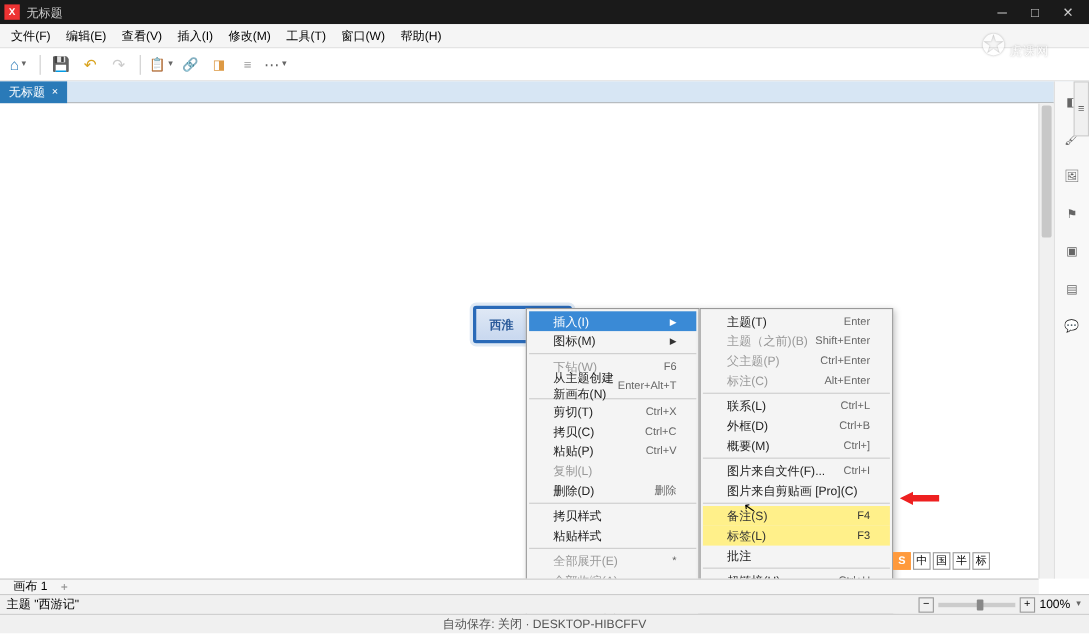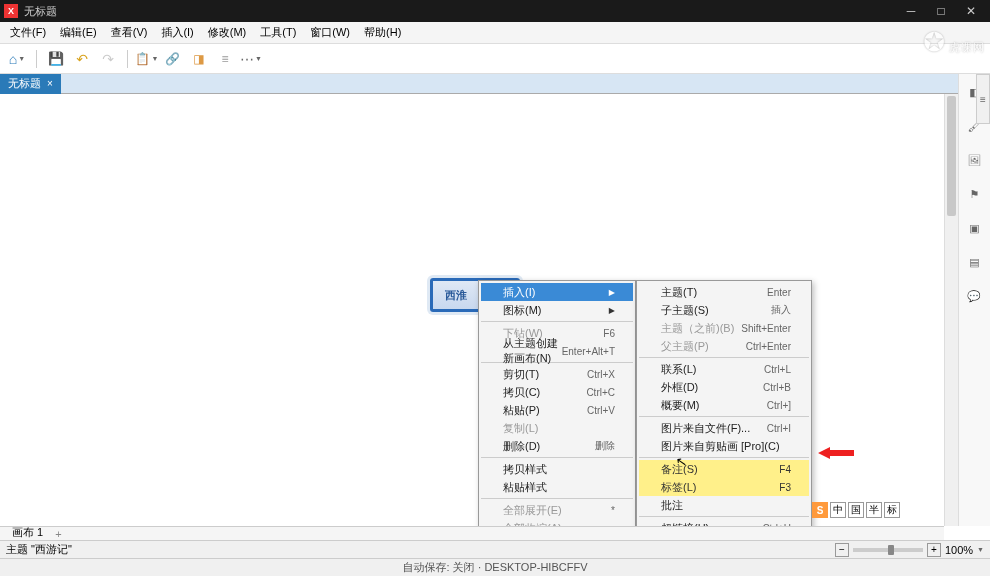--- a/index.html
+++ b/index.html
@@ -48,21 +48,21 @@
 .pages .pg{padding:0 6px}
 .status{position:absolute;left:0;right:0;bottom:18px;height:18px;background:#f0f0f0;border-top:1px solid #ccc;display:flex;align-items:center;justify-content:space-between;padding:0 6px}
 .zoom{display:flex;align-items:center;gap:4px}
 .zoom .zbtn{width:14px;height:14px;border:1px solid #999;display:flex;align-items:center;justify-content:center;font-size:10px}
 .zoom .slider{width:70px;height:4px;background:#ccc;position:relative}
 .zoom .slider .h{position:absolute;left:50%;top:-3px;width:6px;height:10px;background:#888;border-radius:1px}
 .auto-save{position:absolute;right:0;bottom:0;height:18px;background:#f0f0f0;border-top:1px solid #ccc;width:100%;display:flex;align-items:center;justify-content:center;padding:0 6px;color:#555;font-size:10px}
 .ime-badge{position:absolute;right:90px;bottom:58px;display:flex;gap:2px;align-items:center}
 .ime-badge span{width:16px;height:16px;display:flex;align-items:center;justify-content:center;font-size:10px;border:1px solid #999;background:#fff}
 .ime-badge .s{background:#ff9a3c;border-color:#ff9a3c;color:#fff;font-weight:bold}
-.watermark{position:absolute;right:5px;top:24px;color:#fff;font-size:30px;font-weight:normal;opacity:.7;text-shadow:0 0 2px #888;pointer-events:none;letter-spacing:1px}
+.watermark{position:absolute;right:36px;top:24px;color:#fff;font-size:30px;font-weight:normal;opacity:.7;text-shadow:0 0 2px #888;pointer-events:none;letter-spacing:1px}
 .watermark .logo-icon{font-size:26px;margin-right:3px}
 </style>
 </head>
 <body>
 
 <div class="titlebar">
   <div class="titlebar-left">
     <div class="t-icon">X</div>
     <span>无标题</span>
   </div>
@@ -210,31 +210,31 @@
     <div class="mi">
       <span>主题排序(S)</span>
       <span class="ar">▶</span>
     </div>
   </div>
 <div class="ctx-menu m2" id="ctx2">
     <div class="mi">
       <span>主题(T)</span>
       <span class="sc">Enter</span>
     </div>
-    <div class="mi">
-      <span>子主题(S)</span>
-      <span class="sc">插入</span>
-    </div>
     <div class="mi dis">
       <span>主题（之前)(B)</span>
       <span class="sc">Shift+Enter</span>
     </div>
     <div class="mi dis">
       <span>父主题(P)</span>
       <span class="sc">Ctrl+Enter</span>
+    </div>
+    <div class="mi dis">
+      <span>标注(C)</span>
+      <span class="sc">Alt+Enter</span>
     </div>
     <div class="msep"></div>
     <div class="mi">
       <span>联系(L)</span>
       <span class="sc">Ctrl+L</span>
     </div>
     <div class="mi">
       <span>外框(D)</span>
       <span class="sc">Ctrl+B</span>
     </div>

